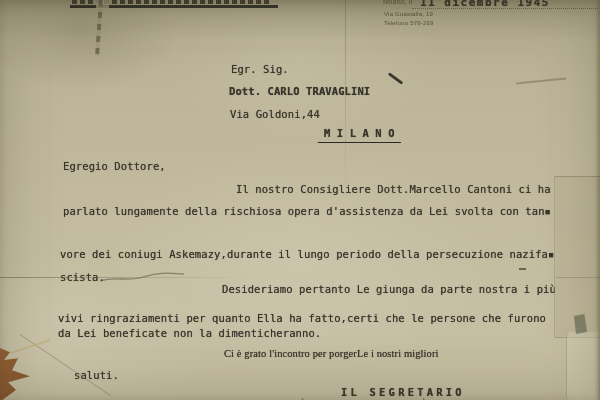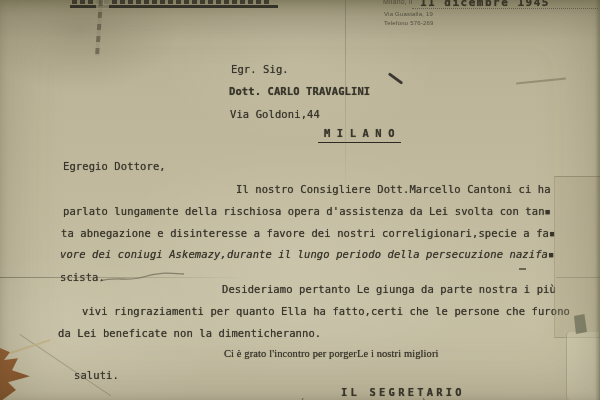--- a/index.html
+++ b/index.html
@@ -52,25 +52,24 @@
   <div class="type bold" style="left:229px;top:85px;">Dott. CARLO TRAVAGLINI</div>
   <div class="type" style="left:230px;top:108px;">Via Goldoni,44</div>
   <div class="type bold" style="left:318px;top:127px;padding:0 6px 2px 6px;border-bottom:1.6px solid #2c2a23;">M I L A N O</div>
 
   <div style="position:absolute;left:387px;top:77px;width:17px;height:3.2px;background:#23221c;
               border-radius:2px;transform:rotate(36deg);opacity:.85;"></div>
 
   <div class="type" style="left:63px;top:160px;">Egregio Dottore,</div>
   <div class="type" style="left:236px;top:183px;">Il nostro Consigliere Dott.Marcello Cantoni ci ha</div>
   <div class="type" style="left:63px;top:205px;">parlato lungamente della rischiosa opera d'assistenza da Lei svolta con tan▪</div>
-  <div class="type" style="left:61px;top:227px;">ta abnegazione e disinteresse a favore dei nostri correligionari,specie a fa▪</div>
-  <div class="type" style="left:60px;top:248px;font-style:italic;">vore dei coniugi Askemazy,durante il lungo periodo della persecuzione nazifa▪</div>
+  <div class="type" style="left:60px;top:248px;">vore dei coniugi Askemazy,durante il lungo periodo della persecuzione nazifa▪</div>
   <div class="type" style="left:60px;top:271px;">scista.</div>
   <div class="type" style="left:222px;top:283px;">Desideriamo pertanto Le giunga da parte nostra i più</div>
-  <div class="type" style="left:58px;top:305px;margin-left:24px;">vivi ringraziamenti per quanto Ella ha fatto,certi che le persone che furono</div>
+  <div class="type" style="left:58px;top:312px;">vivi ringraziamenti per quanto Ella ha fatto,certi che le persone che furono</div>
   <div class="type" style="left:58px;top:327px;">da Lei beneficate non la dimenticheranno.</div>
   <div class="type" style="left:224px;top:347px;font-family:Liberation Serif, serif;">Ci è grato l'incontro per porgerLe i nostri migliori</div>
   <div class="type" style="left:74px;top:369px;">saluti.</div>
 
   <div class="type bold" style="left:306px;top:386px;letter-spacing:3.2px;margin-left:35px;">IL SEGRETARIO</div>
   <div class="type" style="left:299px;top:396px;opacity:.55;">(                  )</div>
 
   <div class="crease" style="left:345px;top:0;width:1px;height:205px;
               background:linear-gradient(180deg, rgba(95,88,68,.38), rgba(95,88,68,0));"></div>
   <div class="crease" style="left:0;top:277px;width:250px;height:1px;

